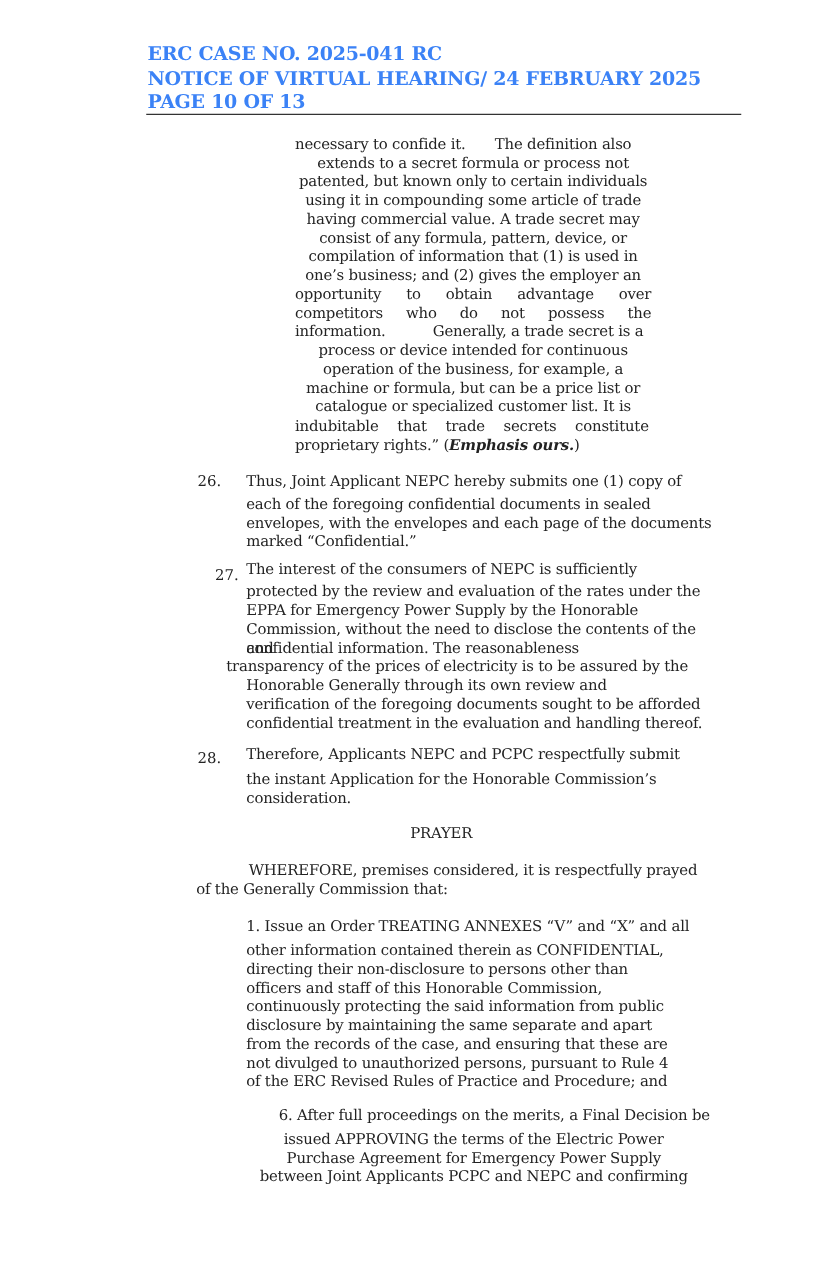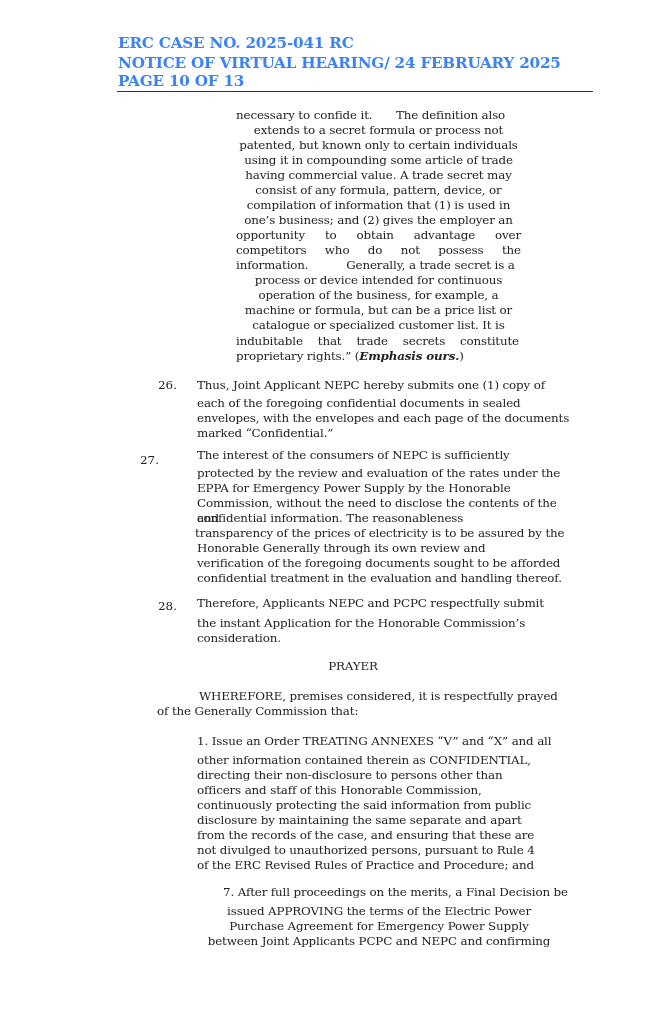--- a/index.html
+++ b/index.html
@@ -49,27 +49,27 @@
 
 <div>
   <div class="num" style="left:158px;top:380px">26.</div>
   <div class="ln" style="left:197px;top:380px">Thus, Joint Applicant NEPC hereby submits one (1) copy of</div>
   <div class="ln" style="left:197px;top:398px">each of the foregoing confidential documents in sealed</div>
   <div class="ln" style="left:197px;top:413px">envelopes, with the envelopes and each page of the documents</div>
   <div class="ln" style="left:197px;top:428px">marked “Confidential.”</div>
 </div>
 
 <div>
-  <div class="num" style="left:140px;top:455px">27.</div>
+  <div class="num" style="left:172px;top:455px">27.</div>
   <div class="ln" style="left:197px;top:450px">The interest of the consumers of NEPC is sufficiently</div>
   <div class="ln" style="left:197px;top:468px">protected by the review and evaluation of the rates under the</div>
   <div class="ln" style="left:197px;top:483px">EPPA for Emergency Power Supply by the Honorable</div>
   <div class="ln" style="left:197px;top:498px">Commission, without the need to disclose the contents of the</div>
   <div class="ln j" style="left:197px;top:513px;width:313px"><span class="ov"><span class="a">and</span><span>confidential information. The reasonableness</span></span></div>
-  <div class="ln" style="left:195px;top:528px">transparency of the prices of electricity is to be assured by the</div>
+  <div class="ln" style="left:181px;top:528px">transparency of the prices of electricity is to be assured by the</div>
   <div class="ln" style="left:197px;top:543px">Honorable Generally through its own review and</div>
   <div class="ln" style="left:197px;top:558px">verification of the foregoing documents sought to be afforded</div>
   <div class="ln" style="left:197px;top:573px">confidential treatment in the evaluation and handling thereof.</div>
 </div>
 
 <div>
   <div class="num" style="left:158px;top:601px">28.</div>
   <div class="ln" style="left:197px;top:598px">Therefore, Applicants NEPC and PCPC respectfully submit</div>
   <div class="ln" style="left:197px;top:618px">the instant Application for the Honorable Commission’s</div>
   <div class="ln" style="left:197px;top:633px">consideration.</div>
@@ -85,17 +85,17 @@
   <div class="ln" style="left:197px;top:770px">directing their non-disclosure to persons other than</div>
   <div class="ln" style="left:197px;top:785px">officers and staff of this Honorable Commission,</div>
   <div class="ln" style="left:197px;top:800px">continuously protecting the said information from public</div>
   <div class="ln" style="left:197px;top:815px">disclosure by maintaining the same separate and apart</div>
   <div class="ln" style="left:197px;top:830px">from the records of the case, and ensuring that these are</div>
   <div class="ln" style="left:197px;top:845px">not divulged to unauthorized persons, pursuant to Rule 4</div>
   <div class="ln" style="left:197px;top:860px">of the ERC Revised Rules of Practice and Procedure; and</div>
 </div>
 
 <div>
-  <div class="ln" style="left:223px;top:887px">7. After full proceedings on the merits, a Final Decision be</div>
+  <div class="ln" style="left:223px;top:887px">6. After full proceedings on the merits, a Final Decision be</div>
   <div class="ln r" style="left:200px;top:906px;width:358px">issued APPROVING the terms of the Electric Power</div>
   <div class="ln r" style="left:200px;top:921px;width:358px">Purchase Agreement for Emergency Power Supply</div>
   <div class="ln r" style="left:200px;top:936px;width:358px">between Joint Applicants PCPC and NEPC and confirming</div>
 </div>
 
 </body></html>

